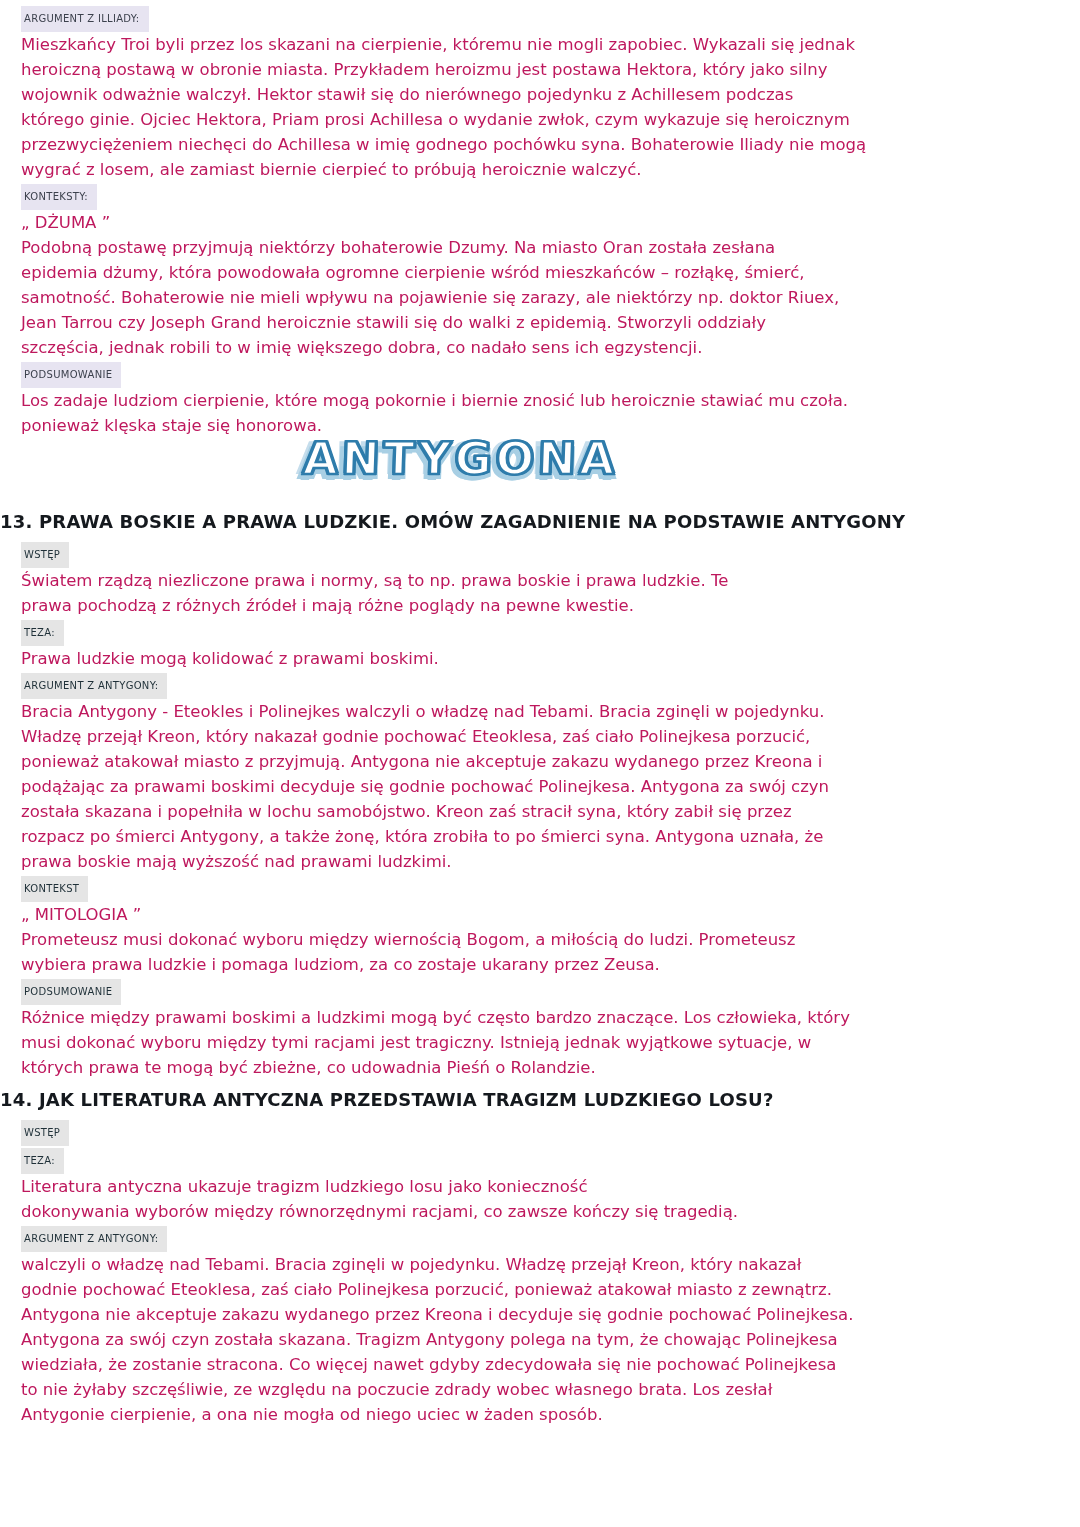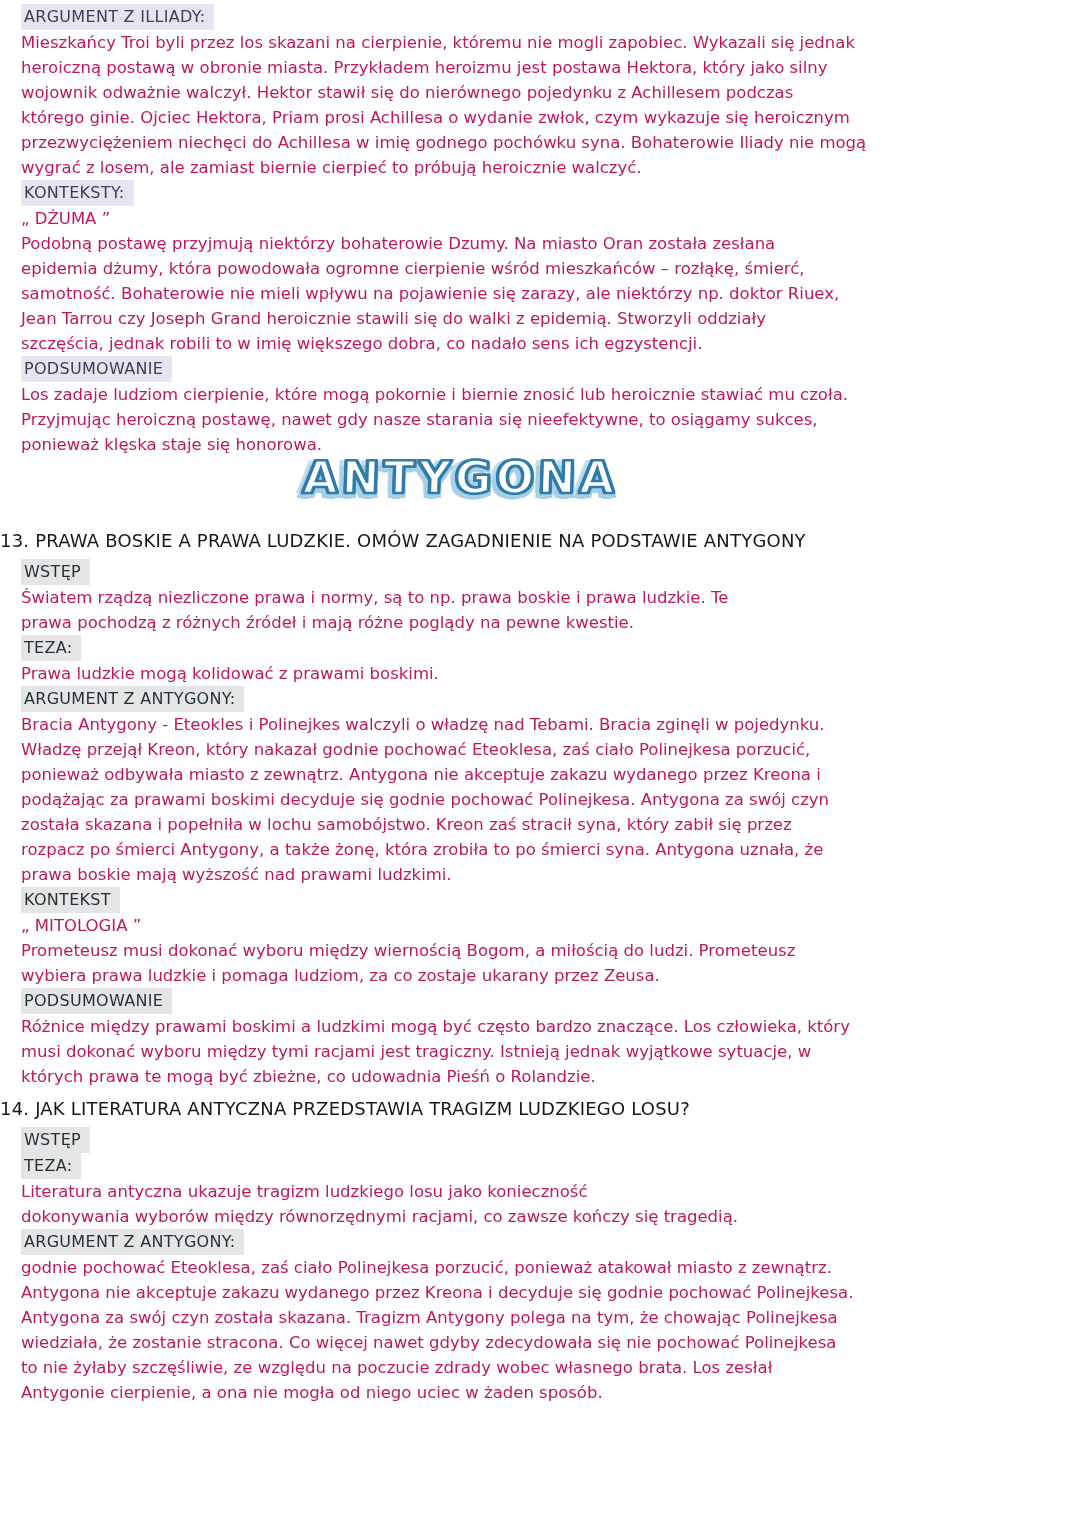--- a/index.html
+++ b/index.html
@@ -18,29 +18,29 @@
   }
   .line, .quote-line {
     white-space: pre;
     line-height: 25px;
     color: #be185d;
   }
   .header-line { line-height: 25px; }
   .hl {
     display: inline-block;
     padding: 0 9px 1px 3px;
-    font-size: 16px;
+    font-size: 10px;
     letter-spacing: 0.3px;
   }
   .hl.lavender { background: #e7e4f1; color: #3c414d; }
   .hl.blue { background: #e5e5e5; color: #1f3038; }
   .question-heading {
     margin: 7px 0 5px -21px;
     font-size: 18px;
-    font-weight: normal;
+    font-weight: bold;
     letter-spacing: 0.2px;
     color: #15191e;
     white-space: pre;
     line-height: 26px;
   }
   .art-wrap {
     width: 880px;
     text-align: center;
     margin: 8px 0 6px 0;
     height: 56px;
@@ -76,39 +76,38 @@
     <div>
       <div class="line">Podobną postawę przyjmują niektórzy bohaterowie Dzumy. Na miasto Oran została zesłana</div>
       <div class="line">epidemia dżumy, która powodowała ogromne cierpienie wśród mieszkańców – rozłąkę, śmierć,</div>
       <div class="line">samotność. Bohaterowie nie mieli wpływu na pojawienie się zarazy, ale niektórzy np. doktor Riuex,</div>
       <div class="line">Jean Tarrou czy Joseph Grand heroicznie stawili się do walki z epidemią. Stworzyli oddziały</div>
       <div class="line">szczęścia, jednak robili to w imię większego dobra, co nadało sens ich egzystencji.</div>
     </div>
     <div class="header-line"><span class="hl lavender">PODSUMOWANIE</span></div>
     <div>
       <div class="line">Los zadaje ludziom cierpienie, które mogą pokornie i biernie znosić lub heroicznie stawiać mu czoła.</div>
-      <div class="line">Przyjmując heroiczną postawę, nawet gdy nasze starania się nieefektywne, to osiągamy sukces,</div>
       <div class="line">ponieważ klęska staje się honorowa.</div>
     </div>
     <div class="art-wrap"><span class="title-art">ANTYGONA</span></div>
     <div class="question-heading">13. PRAWA BOSKIE A PRAWA LUDZKIE. OMÓW ZAGADNIENIE NA PODSTAWIE ANTYGONY</div>
     <div class="header-line"><span class="hl blue">WSTĘP</span></div>
     <div>
       <div class="line">Światem rządzą niezliczone prawa i normy, są to np. prawa boskie i prawa ludzkie. Te</div>
       <div class="line">prawa pochodzą z różnych źródeł i mają różne poglądy na pewne kwestie.</div>
     </div>
     <div class="header-line"><span class="hl blue">TEZA:</span></div>
     <div>
       <div class="line">Prawa ludzkie mogą kolidować z prawami boskimi.</div>
     </div>
     <div class="header-line"><span class="hl blue">ARGUMENT Z ANTYGONY:</span></div>
     <div>
       <div class="line">Bracia Antygony - Eteokles i Polinejkes walczyli o władzę nad Tebami. Bracia zginęli w pojedynku.</div>
       <div class="line">Władzę przejął Kreon, który nakazał godnie pochować Eteoklesa, zaś ciało Polinejkesa porzucić,</div>
-      <div class="line">ponieważ odbywała miasto z zewnątrz. Antygona nie akceptuje zakazu wydanego przez Kreona i</div>
+      <div class="line">ponieważ atakował miasto z przyjmują. Antygona nie akceptuje zakazu wydanego przez Kreona i</div>
       <div class="line">podążając za prawami boskimi decyduje się godnie pochować Polinejkesa. Antygona za swój czyn</div>
       <div class="line">została skazana i popełniła w lochu samobójstwo. Kreon zaś stracił syna, który zabił się przez</div>
       <div class="line">rozpacz po śmierci Antygony, a także żonę, która zrobiła to po śmierci syna. Antygona uznała, że</div>
       <div class="line">prawa boskie mają wyższość nad prawami ludzkimi.</div>
     </div>
     <div class="header-line"><span class="hl blue">KONTEKST</span></div>
     <div class="quote-line">„ MITOLOGIA ”</div>
     <div>
       <div class="line">Prometeusz musi dokonać wyboru między wiernością Bogom, a miłością do ludzi. Prometeusz</div>
       <div class="line">wybiera prawa ludzkie i pomaga ludziom, za co zostaje ukarany przez Zeusa.</div>
@@ -121,20 +120,21 @@
     </div>
     <div class="question-heading">14. JAK LITERATURA ANTYCZNA PRZEDSTAWIA TRAGIZM LUDZKIEGO LOSU?</div>
     <div class="header-line"><span class="hl blue">WSTĘP</span></div>
     <div class="header-line"><span class="hl blue">TEZA:</span></div>
     <div>
       <div class="line">Literatura antyczna ukazuje tragizm ludzkiego losu jako konieczność</div>
       <div class="line">dokonywania wyborów między równorzędnymi racjami, co zawsze kończy się tragedią.</div>
     </div>
     <div class="header-line"><span class="hl blue">ARGUMENT Z ANTYGONY:</span></div>
     <div>
+      <div class="line">walczyli o władzę nad Tebami. Bracia zginęli w pojedynku. Władzę przejął Kreon, który nakazał</div>
       <div class="line">godnie pochować Eteoklesa, zaś ciało Polinejkesa porzucić, ponieważ atakował miasto z zewnątrz.</div>
       <div class="line">Antygona nie akceptuje zakazu wydanego przez Kreona i decyduje się godnie pochować Polinejkesa.</div>
       <div class="line">Antygona za swój czyn została skazana. Tragizm Antygony polega na tym, że chowając Polinejkesa</div>
       <div class="line">wiedziała, że zostanie stracona. Co więcej nawet gdyby zdecydowała się nie pochować Polinejkesa</div>
       <div class="line">to nie żyłaby szczęśliwie, ze względu na poczucie zdrady wobec własnego brata. Los zesłał</div>
       <div class="line">Antygonie cierpienie, a ona nie mogła od niego uciec w żaden sposób.</div>
     </div>
   </div>
 
 </body></html>

